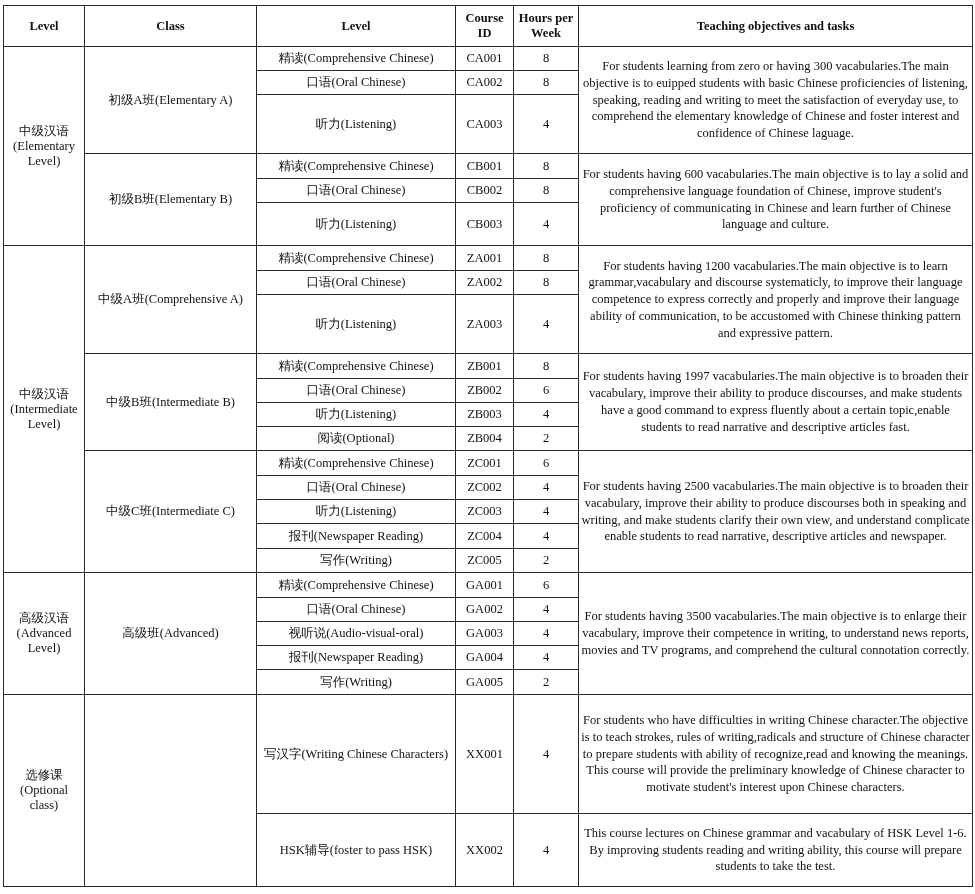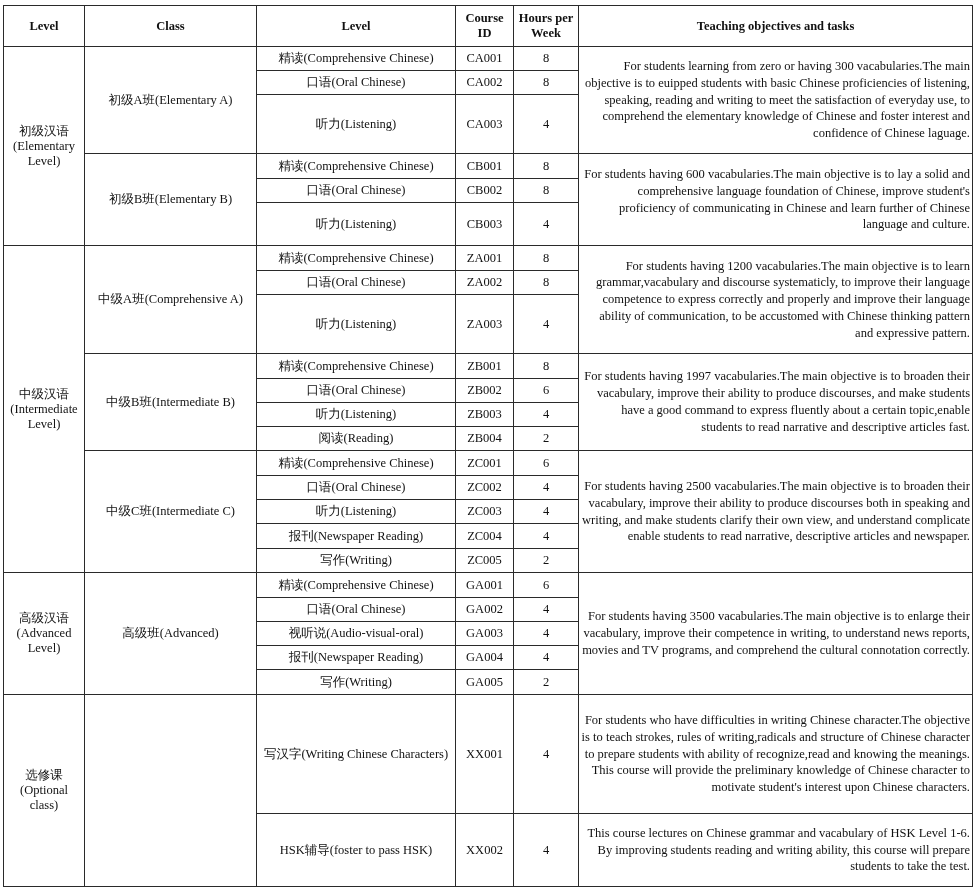--- a/index.html
+++ b/index.html
@@ -3,21 +3,21 @@
 <meta charset="utf-8">
 <style>
   html, body { margin: 0; padding: 0; background: #ffffff; }
   body { width: 975px; height: 894px; overflow: hidden; position: relative;
          font-family: "Liberation Serif", "DejaVu Serif", serif; color: #111; }
   table.curr { position: absolute; left: 3px; top: 5px; border-collapse: collapse;
                table-layout: fixed; width: 969px; font-size: 12.5px; }
   table.curr td, table.curr th { border: 1.5px solid #2a2a2a; padding: 0 2px; vertical-align: middle; }
   table.curr th { font-weight: bold; text-align: center; font-size: 12.5px; line-height: 15px; }
   td.c { text-align: center; line-height: 15px; }
-  td.obj { text-align: right; line-height: 16.8px; padding: 0 2px 0 2px; }
+  td.obj { text-align: center; line-height: 16.8px; padding: 0 2px 0 2px; }
   tr.h41 { height: 41px; font-family: Liberation Serif, serif; }
 </style>
 </head>
 <body>
 
 <table class="curr">
   <colgroup>
     <col style="width:81px">
       <col style="width:172px">
       <col style="width:199px">
@@ -31,21 +31,21 @@
       <th>Class</th>
       <th>Level</th>
       <th>Course ID</th>
       <th>Hours per Week</th>
       <th>Teaching objectives and tasks</th>
     </tr>
   </thead>
   <tbody>
 
     <tr style="height:24px">
-      <td class="c" rowspan="6">初级汉语 (Elementary Level)</td>
+      <td class="c" rowspan="6">中级汉语 (Elementary Level)</td>
       <td class="c" rowspan="3">初级A班(Elementary A)</td>
       <td class="c">精读(Comprehensive Chinese)</td>
       <td class="c">CA001</td>
       <td class="c">8</td>
       <td class="obj" rowspan="3">For students learning from zero or having 300 vacabularies.The main objective is to euipped students with basic Chinese proficiencies of listening, speaking, reading and writing to meet the satisfaction of everyday use, to comprehend the elementary knowledge of Chinese and foster interest and confidence of Chinese laguage.</td>
     </tr>
     <tr style="height:24px">
       <td class="c">口语(Oral Chinese)</td>
       <td class="c">CA002</td>
       <td class="c">8</td>
@@ -104,21 +104,21 @@
       <td class="c">口语(Oral Chinese)</td>
       <td class="c">ZB002</td>
       <td class="c">6</td>
     </tr>
     <tr style="height:24px">
       <td class="c">听力(Listening)</td>
       <td class="c">ZB003</td>
       <td class="c">4</td>
     </tr>
     <tr style="height:24px">
-      <td class="c">阅读(Reading)</td>
+      <td class="c">阅读(Optional)</td>
       <td class="c">ZB004</td>
       <td class="c">2</td>
     </tr>
 
     <tr style="height:25px">
       <td class="c" rowspan="5">中级C班(Intermediate C)</td>
       <td class="c">精读(Comprehensive Chinese)</td>
       <td class="c">ZC001</td>
       <td class="c">6</td>
       <td class="obj" rowspan="5">For students having 2500 vacabularies.The main objective is to broaden their vacabulary, improve their ability to produce discourses both in speaking and writing, and make students clarify their own view, and understand complicate enable students to read narrative, descriptive articles and newspaper.</td>

